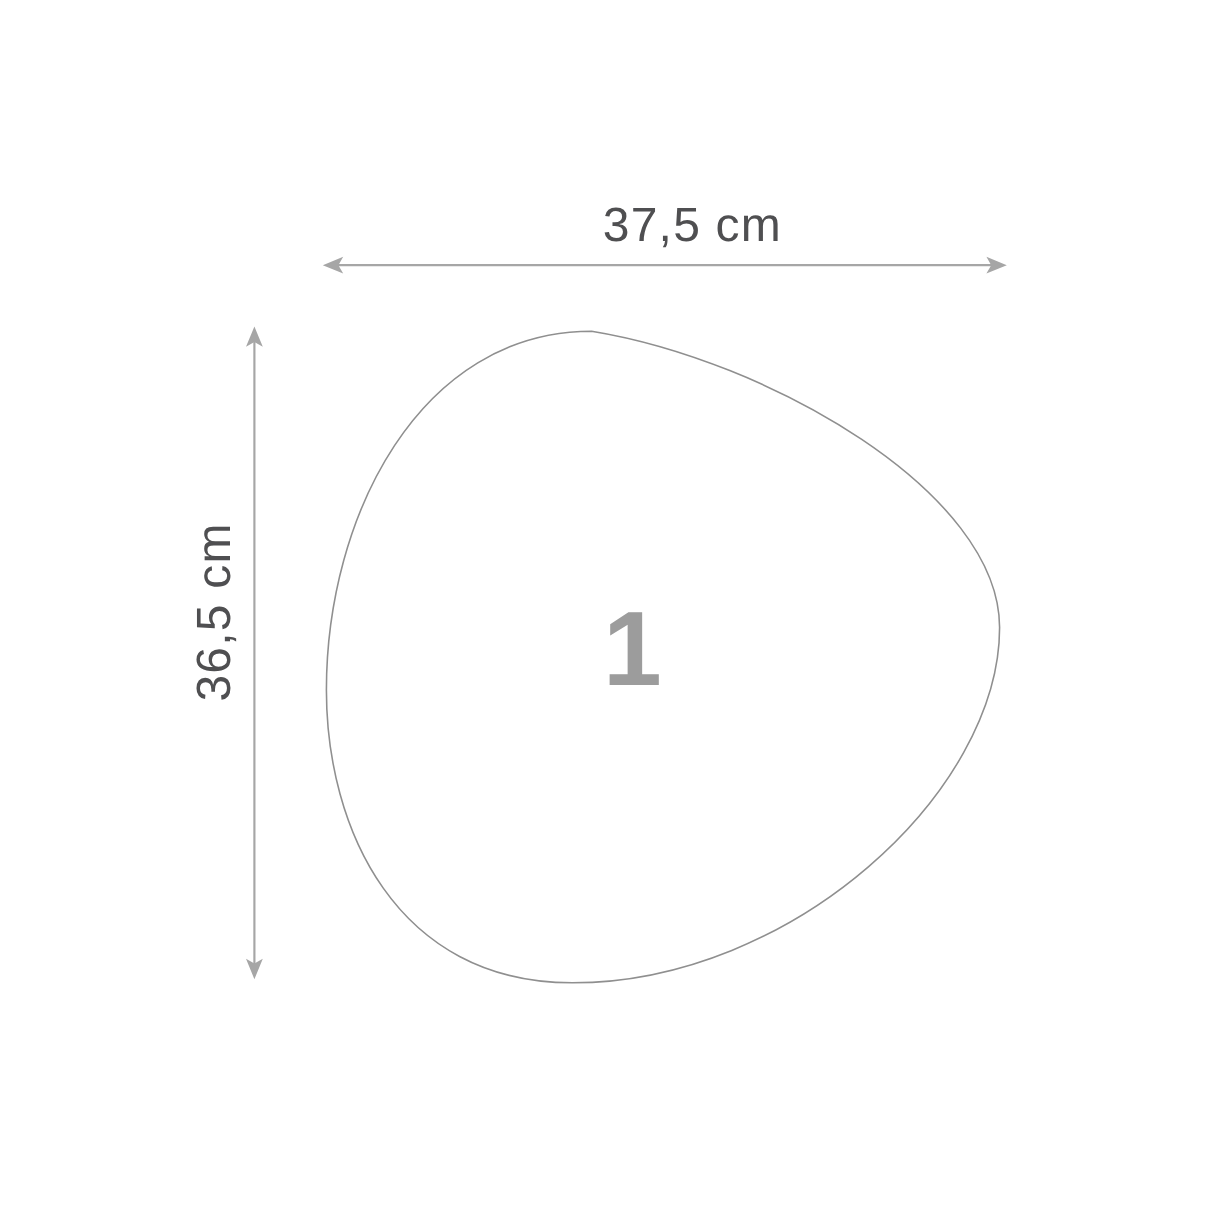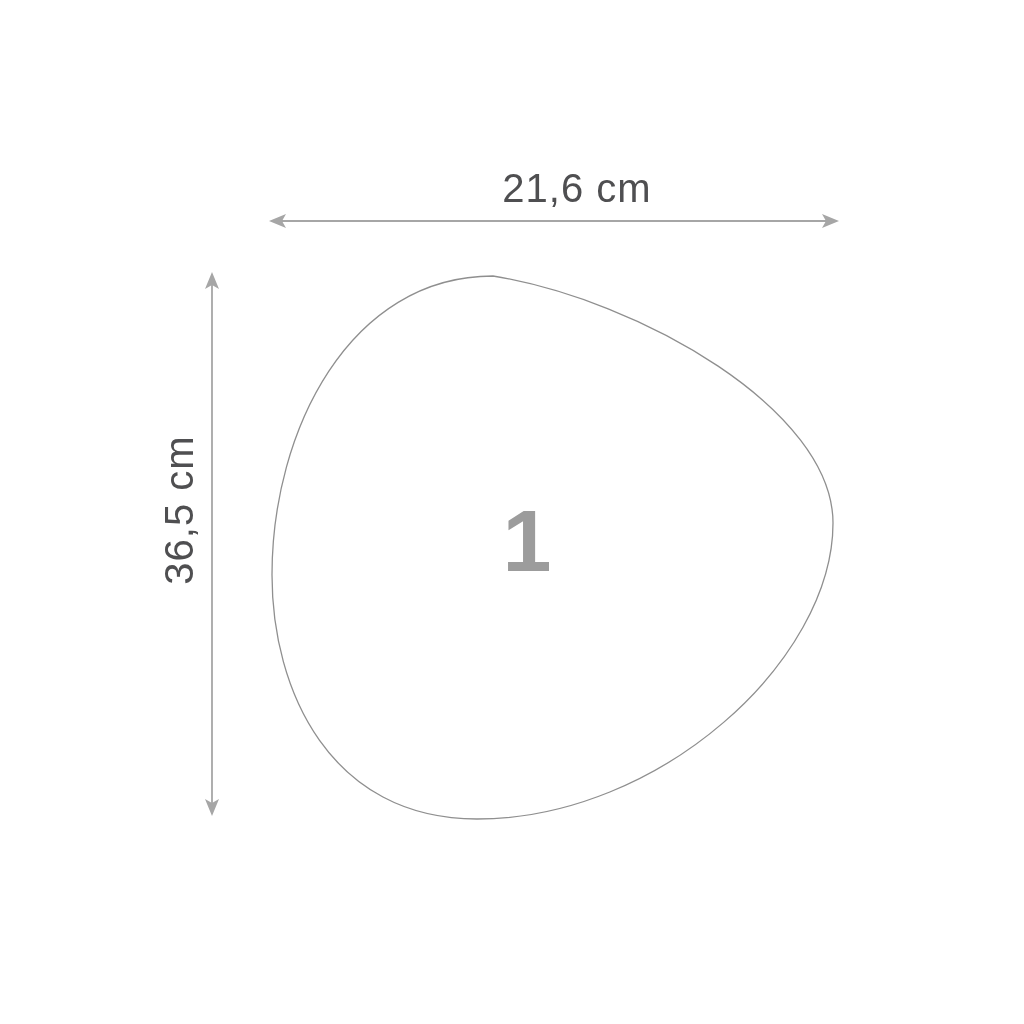--- a/index.html
+++ b/index.html
@@ -68,19 +68,19 @@
       <polygon points="839,221 822,214 826,221 822,228" fill="#a6a6a6"></polygon>
     </g>
 
     <g>
       <line x1="212" y1="284" x2="212" y2="804" stroke-width="1.8" stroke="#a6a6a6"></line>
       <polygon points="212,272 205,289 212,285 219,289" fill="#a6a6a6"></polygon>
       <polygon points="212,816 205,799 212,803 219,799" fill="#a6a6a6"></polygon>
     </g>
   </svg>
 
-  <div class="dim-label width">21,6 cm</div>
+  <div class="dim-label width">37,5 cm</div>
 
   <div class="dim-label height">36,5 cm</div>
 
   <div class="part-number">1</div>
 
 </div>
 
 </body></html>

